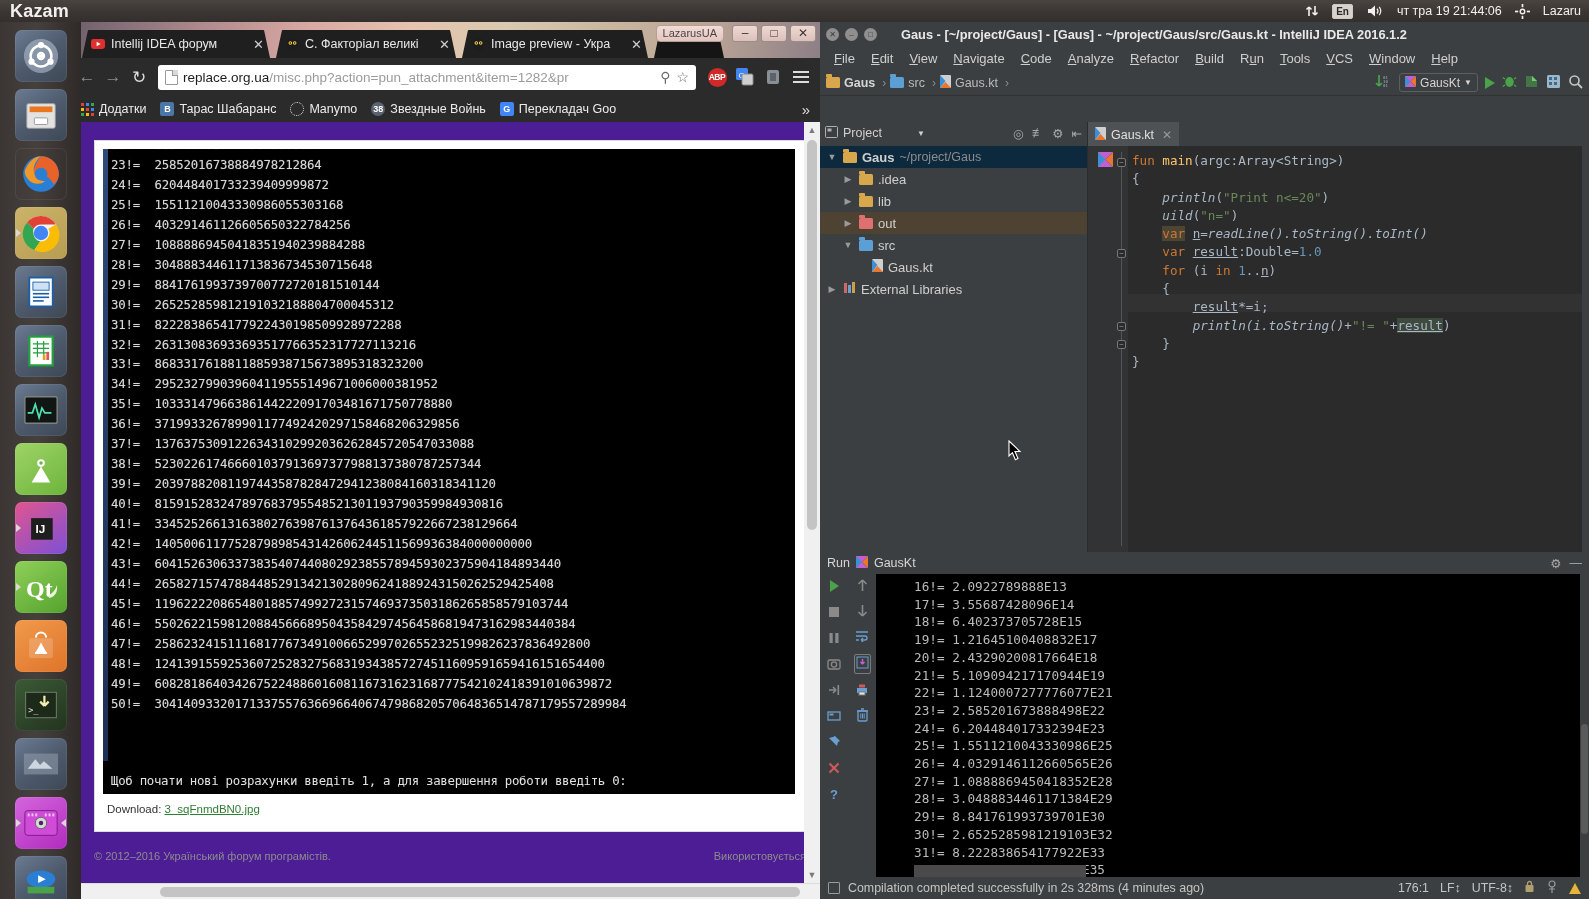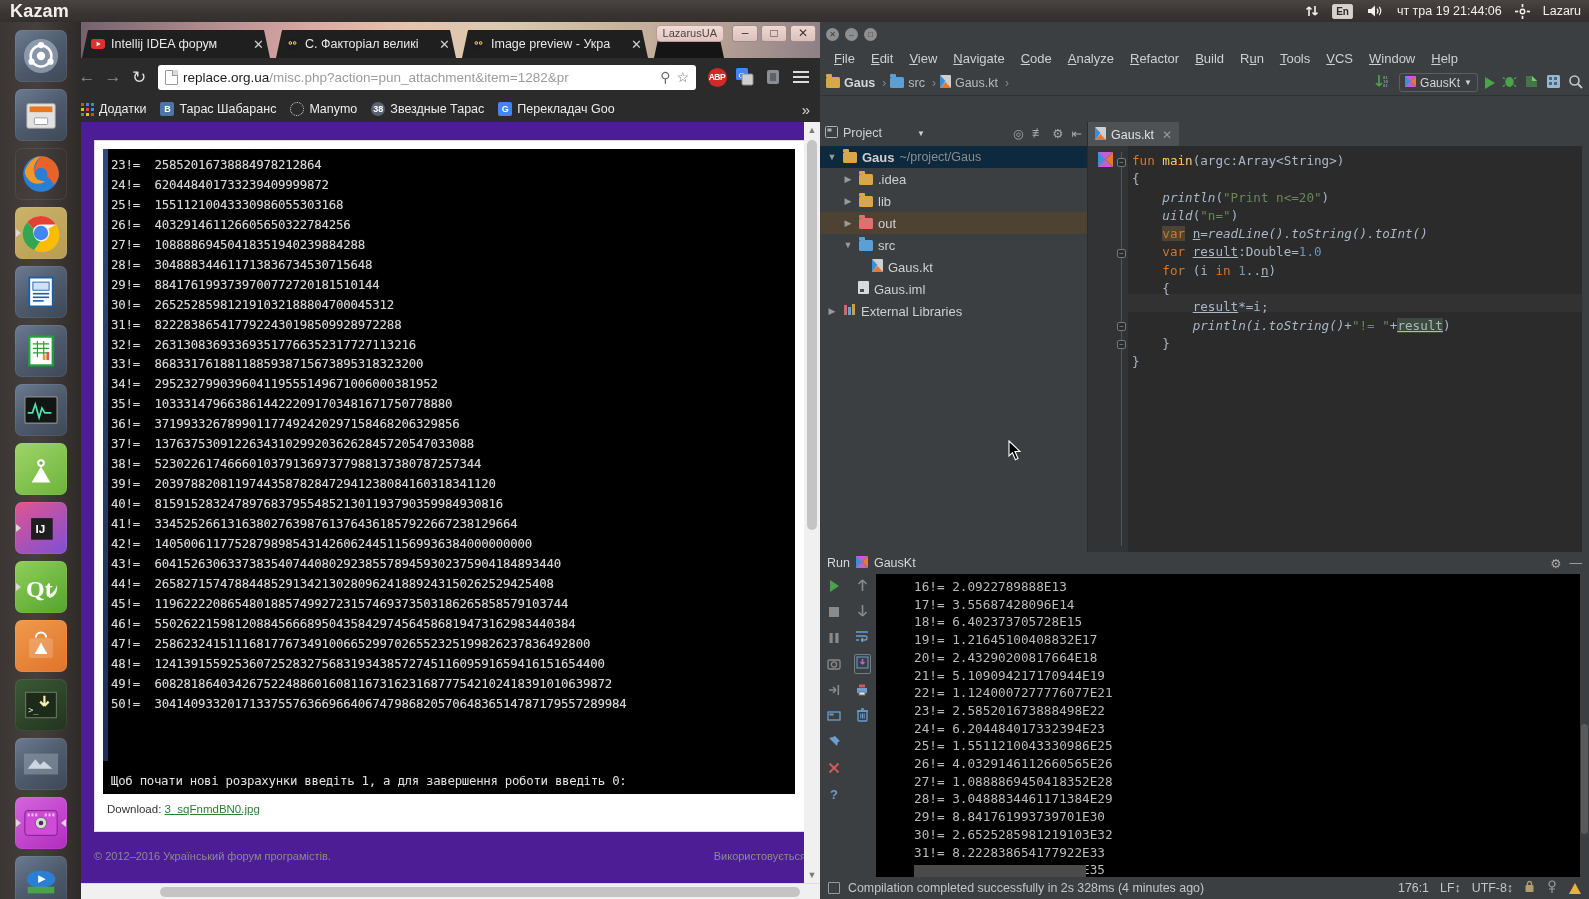--- a/index.html
+++ b/index.html
@@ -485,21 +485,21 @@
       <div class="bm">
         <span class="bm-sq" style="background:#4a76a8">B</span>
         <span class="bm-lbl">Тарас Шабаранс</span>
       </div>
       <div class="bm">
         <span class="bm-sq" style="border:1.5px dotted #e0e0e0;border-radius:50%;background:transparent"></span>
         <span class="bm-lbl">Manymo</span>
       </div>
       <div class="bm">
         <span class="bm-sq" style="background:#5a6272;border-radius:50%">38</span>
-        <span class="bm-lbl">Звездные Тарас</span>
+        <span class="bm-lbl">Звездные Войнь</span>
       </div>
       <div class="bm">
         <span class="bm-sq" style="background:#4285f4">G</span>
         <span class="bm-lbl">Перекладач Goo</span>
       </div>
       <span class="bm-chev">»</span>
     </div>
 
     <div class="page">
       <div class="page-card">
@@ -554,20 +554,21 @@
       <div class="thumb"></div>
       <div class="arr" style="bottom:0">▼</div>
     </div>
   </div>
 
   <div class="idea">
     <div class="idea-title">
       <span class="wc x">✕</span>
       <span class="wc m">–</span>
       <span class="wc c">□</span>
+      <span class="t">Gaus - [~/project/Gaus] - [Gaus] - ~/project/Gaus/src/Gaus.kt - IntelliJ IDEA 2016.1.2</span>
     </div>
 
     <div class="menubar">
       <span><u>F</u>ile</span>
       <span><u>E</u>dit</span>
       <span><u>V</u>iew</span>
       <span><u>N</u>avigate</span>
       <span><u>C</u>ode</span>
       <span><u>A</u>nalyze</span>
       <span><u>R</u>efactor</span>
@@ -705,29 +706,20 @@
           </div>
           <div class="trow" style="padding-left:52px">
             <span>
               <svg width="11" height="13" viewBox="0 0 11 13">
                   <rect width="11" height="13" rx="1" fill="#cfcfcf"></rect>
                   <path d="M0 13L5.5 7 11 13z" fill="#e8762e"></path>
                   <path d="M0 0l5.5 6L0 13z" fill="#3b8fd4"></path>
                 </svg>
             </span>
             <span>Gaus.kt</span>
-          </div>
-          <div class="trow" style="padding-left:38px">
-            <span>
-              <svg width="11" height="13" viewBox="0 0 11 13">
-                  <rect width="11" height="13" rx="1" fill="#d9d9d9"></rect>
-                  <rect x="2" y="8" width="4" height="3" fill="#4a4a4a"></rect>
-                </svg>
-            </span>
-            <span>Gaus.iml</span>
           </div>
           <div class="trow" style="padding-left:6px">
             <span class="tw">▶</span>
             <span>
               <svg width="13" height="13" viewBox="0 0 13 13">
                   <rect x="1" y="2" width="3" height="10" fill="#d06a6a"></rect>
                   <rect x="5" y="4" width="3" height="8" fill="#6a9fd0"></rect>
                   <rect x="9" y="1" width="3" height="11" fill="#c8a04a"></rect>
                 </svg>
             </span>

